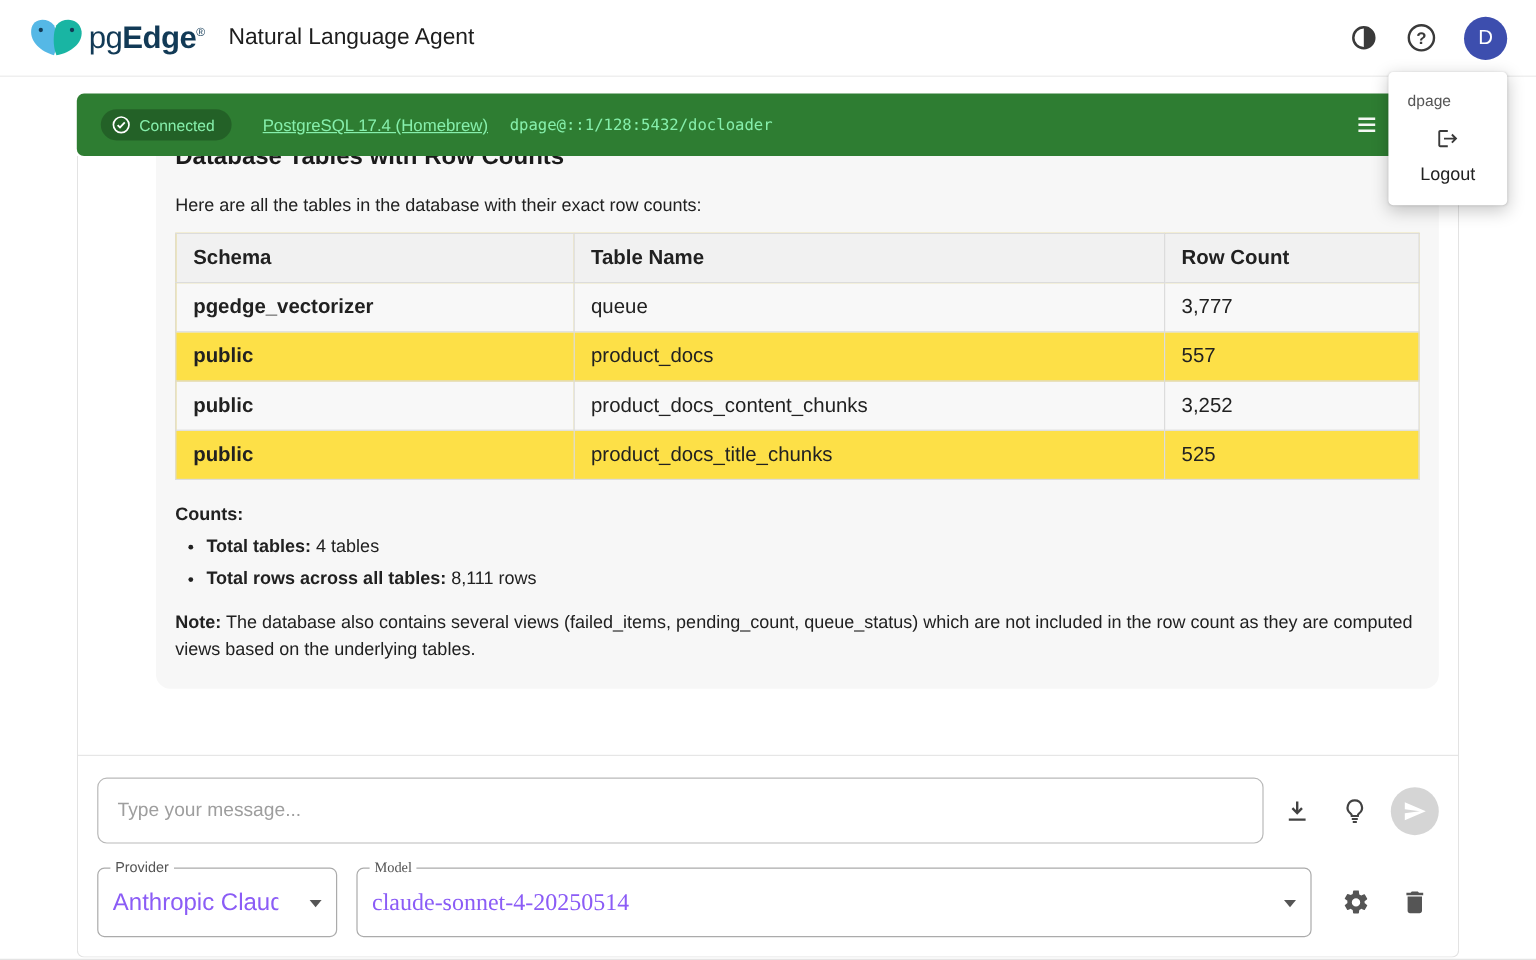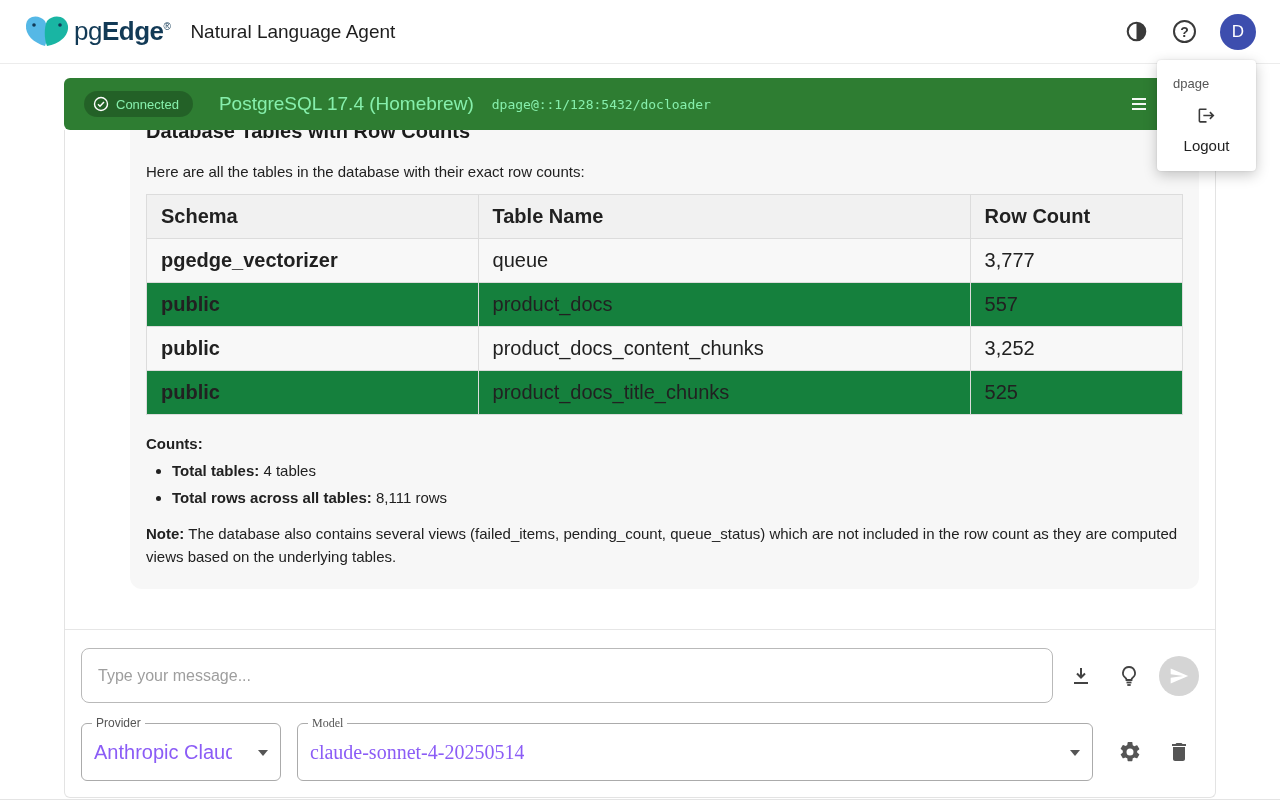--- a/index.html
+++ b/index.html
@@ -31,33 +31,33 @@
     z-index:100; padding:8px 0; }
   .menu-username { padding:8px 16px 6px; font-size:13px; color:#555; }
   .menu-item { padding:9px 16px; display:flex; align-items:center; gap:12px;
     font-size:15px; color:#222; cursor:pointer;flex-direction:column; }
 
   
   .conn-bar { margin:14px 64px 0; height:52px; background:#2e7d32; border-radius:6px;
     display:flex; align-items:center; padding:0 20px; color:#86efac; position:relative; z-index:5; }
   .conn-badge { display:flex; align-items:center; gap:7px; background:rgba(0,0,0,0.22);
     border-radius:14px; padding:5px 14px 5px 9px; font-size:13px; }
-  .conn-server { margin-left:26px; font-size:19px; }
+  .conn-server { margin-left:26px; font-size:14px;text-decoration:underline; }
   .conn-dsn { margin-left:18px; font-size:13px; font-family:"DejaVu Sans Mono", monospace; }
   .bar-right-icon { position:absolute; right:68px; color:#fff; opacity:.95; }
 
   
   .panel { margin:0 64px; border:1px solid #e3e3e3; border-top:none;
     border-radius:0 0 6px 6px; background:#fff; }
   .chat-scroll { height:500px; overflow:hidden; padding:0 16px; border-bottom:1px solid #e6e6e6; }
   .bubble { margin:-34px 0 16px 49px; background:#f7f7f7; border-radius:12px; padding:24px 16px 20px; }
   .msg-heading { font-size:20px; font-weight:700; color:#1b1b1b; margin-bottom:20px; }
   .msg-intro { font-size:15px; margin-bottom:14px; }
 
-  table.db-table { width:100%; border-collapse:collapse; background:#15803d; font-size:20px; }
+  table.db-table { width:100%; border-collapse:collapse; background:#fde047; font-size:17px; }
   .db-table th, .db-table td { border:1px solid #dcdcdc; padding:10px 14px; text-align:left; }
   .db-table th { background:#f1f1f1; font-weight:700; }
   .db-table td.schema { font-weight:700; }
   .db-table tr:nth-child(odd) td { background:#f8f8f8; }
   .db-table col.c1 { width:32%; } .db-table col.c2 { width:47.5%; } .db-table col.c3 { width:20.5%; }
 
   .msg-summary { font-weight:700; margin:20px 0 10px; font-size:15px; }
   .msg-bullets { margin:0 0 16px 26px; font-size:15px; }
   .msg-bullets li { margin-bottom:10px; }
   .b { font-weight:700; }

